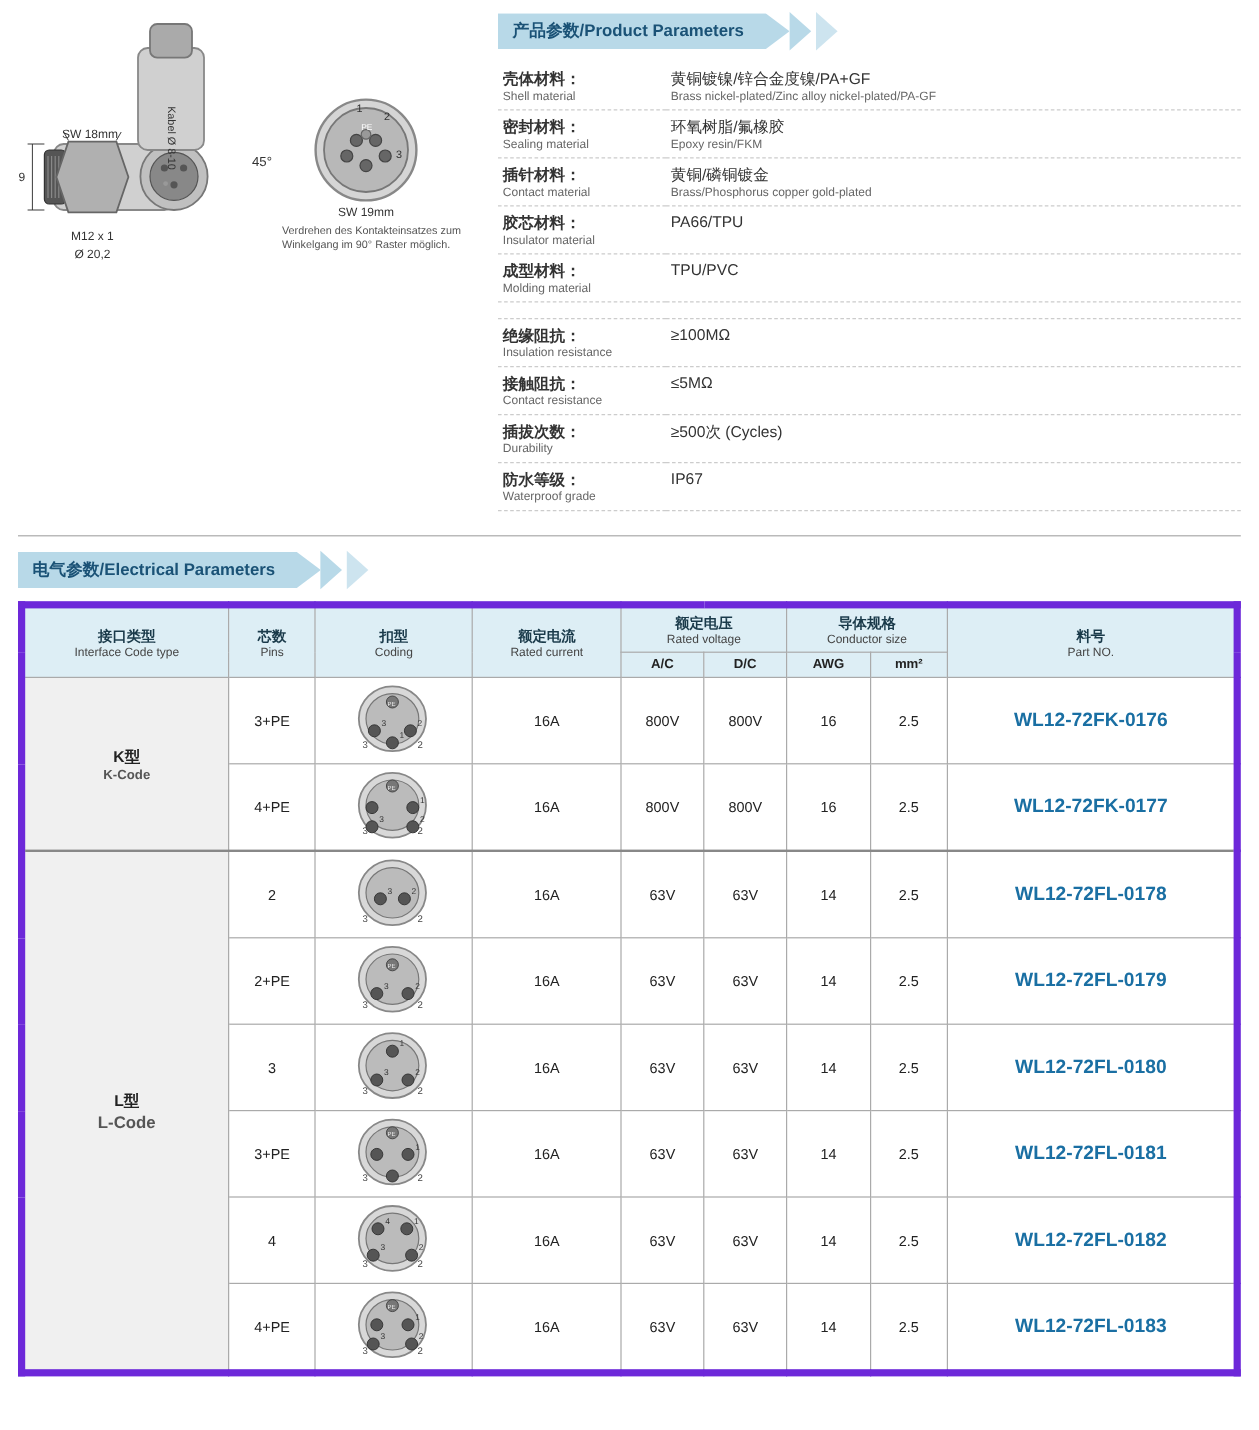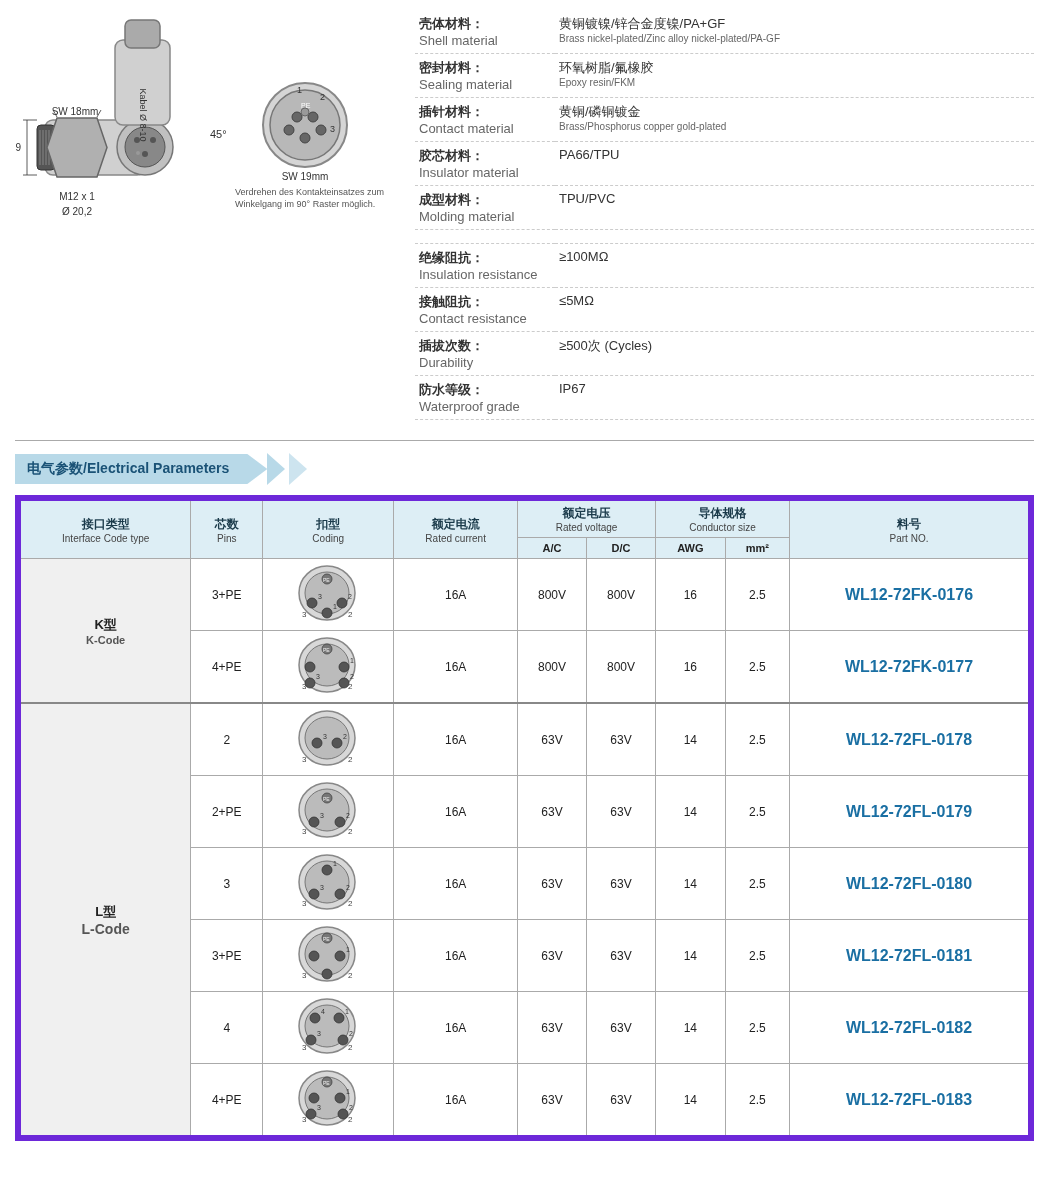--- a/index.html
+++ b/index.html
@@ -59,21 +59,21 @@
       width: 140px;
       color: #333;
     }
 
     .param-label .zh {
       font-size: 13px;
       font-weight: bold;
     }
 
     .param-label .en {
-      font-size: 13px;
+      font-size: 10px;
       color: #666;
     }
 
     .param-value {
       color: #333;
       font-size: 12px;
     }
 
     .param-value .zh {
       font-size: 13px;
@@ -214,20 +214,29 @@
         <text x="290" y="170" font-size="10" fill="#333" text-anchor="middle">SW 19mm</text>
 
         <text x="195" y="128" font-size="11" fill="#333">45°</text>
 
         <text x="220" y="185" font-size="9" fill="#555">Verdrehen des Kontakteinsatzes zum</text>
         <text x="220" y="197" font-size="9" fill="#555">Winkelgang im 90° Raster möglich.</text>
       </svg>
     </div>
 
     <div class="params-table-area">
+      <div class="section-header">
+        <div style="display:flex;align-items:center;">
+          <div style="background:#b8d9e8;padding:6px 30px 6px 12px;font-size:14px;font-weight:bold;color:#1a5276;clip-path:polygon(0 0,calc(100% - 20px) 0,100% 50%,calc(100% - 20px) 100%,0 100%);padding-right:38px;">产品参数/Product Parameters</div>
+          <div style="display:flex;margin-left:-2px;">
+            <div style="width:0;height:0;border-top:16px solid transparent;border-bottom:16px solid transparent;border-left:18px solid #b8d9e8;margin-left:2px;"></div>
+            <div style="width:0;height:0;border-top:16px solid transparent;border-bottom:16px solid transparent;border-left:18px solid #b8d9e8;margin-left:4px;opacity:0.7;"></div>
+          </div>
+        </div>
+      </div>
 
       <table class="params-table">
         <tbody id="params-tbody">
         <tr>
               <td class="param-label">
                 <div class="zh">壳体材料：</div>
                 <div class="en">Shell material</div>
               </td>
               <td class="param-value">
                 <div class="zh">黄铜镀镍/锌合金度镍/PA+GF</div>

